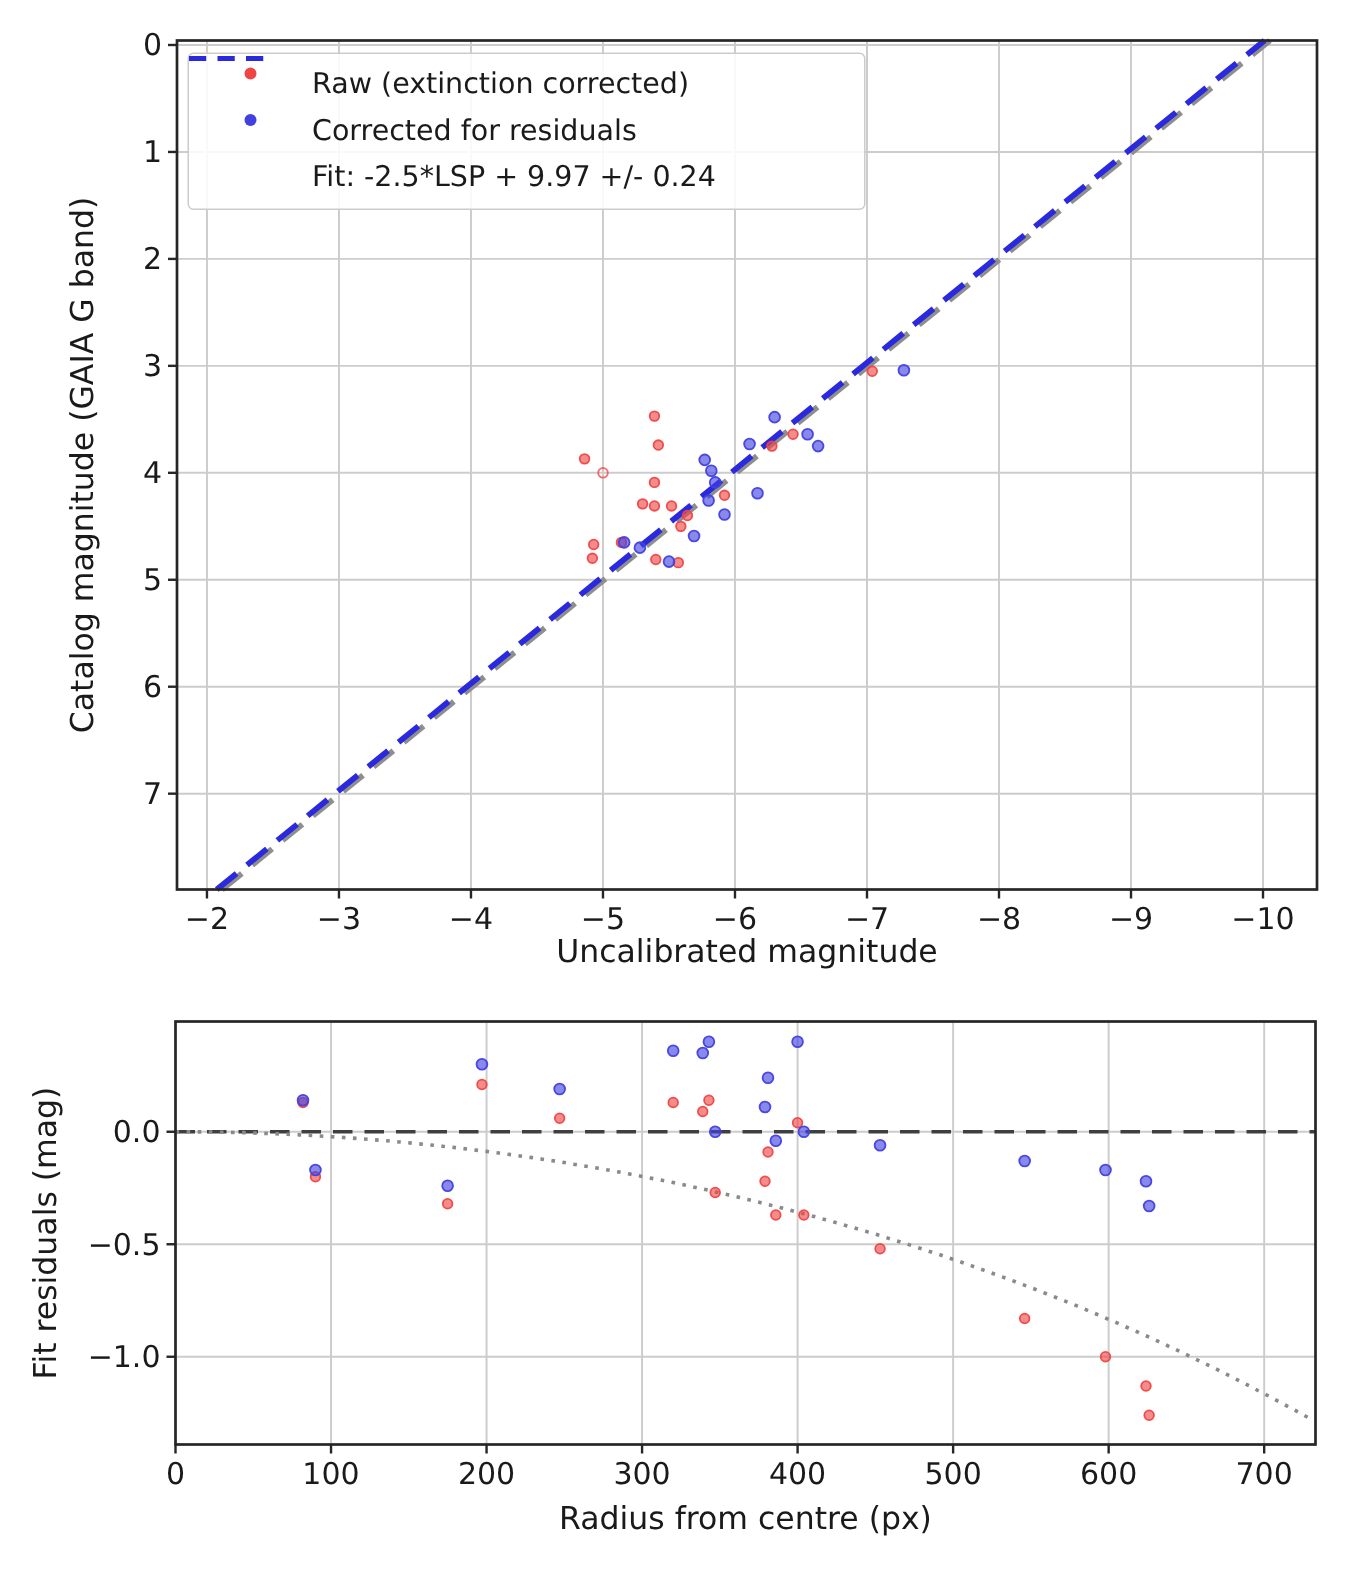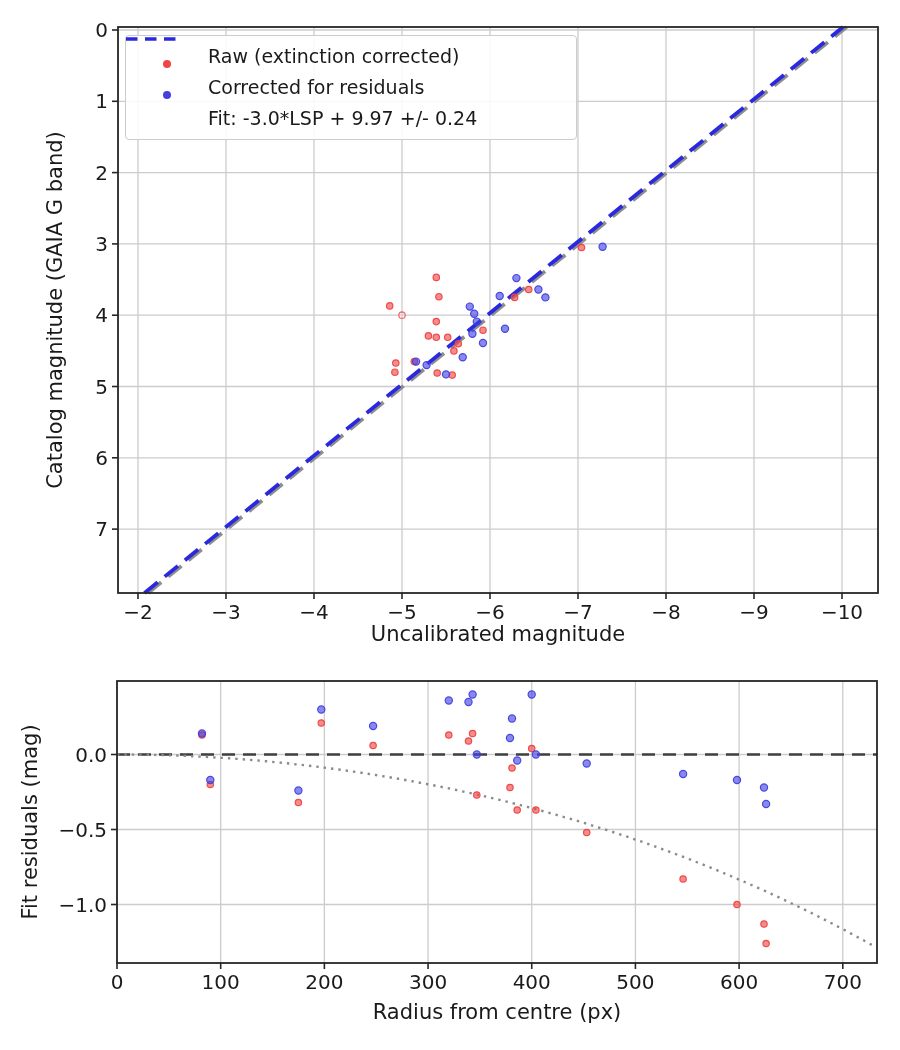--- a/index.html
+++ b/index.html
@@ -5,21 +5,21 @@
   html,body{margin:0;padding:0;background:#fff;}
   .figure{position:relative;width:900px;height:1050px;background:#fff;
           font-family:"DejaVu Sans","Liberation Sans",sans-serif;color:#1a1a1a;overflow:hidden;}
   .figure svg{position:absolute;left:0;top:0;}
   .axis-label{position:absolute;font-size:21px;color:#1a1a1a;white-space:nowrap;}
   .xlab{transform:translateX(-50%);}
   .ylab{transform:translate(-50%,-50%) rotate(-90deg);}
   .legend{position:absolute;left:125px;top:35px;width:452px;box-sizing:border-box;
           background:rgba(255,255,255,0.87);border:1px solid #cccccc;border-radius:4px;
           padding:9px 12px;font-size:19px;line-height:23px;}
-  .lrow{display:flex;align-items:flex-end;}
+  .lrow{display:flex;align-items:flex-start;}
   .lrow + .lrow{margin-top:8px;}
   .lsym{flex:0 0 58px;display:flex;align-items:center;justify-content:center;}
   .ldot{width:8px;height:8px;border-radius:50%;display:inline-block;}
   .ltext{margin-left:12px;white-space:nowrap;}
 </style>
 </head>
 <body>
 
 <div class="figure">
 
@@ -209,17 +209,17 @@
           <span class="ldot" style="background-color: rgb(65, 64, 224);"></span>
         </span>
       <span class="ltext">Corrected for residuals</span>
     </div>
     <div class="lrow">
       <span class="lsym">
         <svg width="54" height="6">
           <line x1="0" y1="3" x2="54" y2="3" stroke-width="3.4" stroke-dasharray="11.5 7.5" stroke="#2a29dd"></line>
         </svg>
       </span>
-      <span class="ltext">Fit: -3.0*LSP + 9.97 +/- 0.24</span>
+      <span class="ltext">Fit: -2.5*LSP + 9.97 +/- 0.24</span>
     </div>
   </div>
 
 </div>
 
 </body></html>

